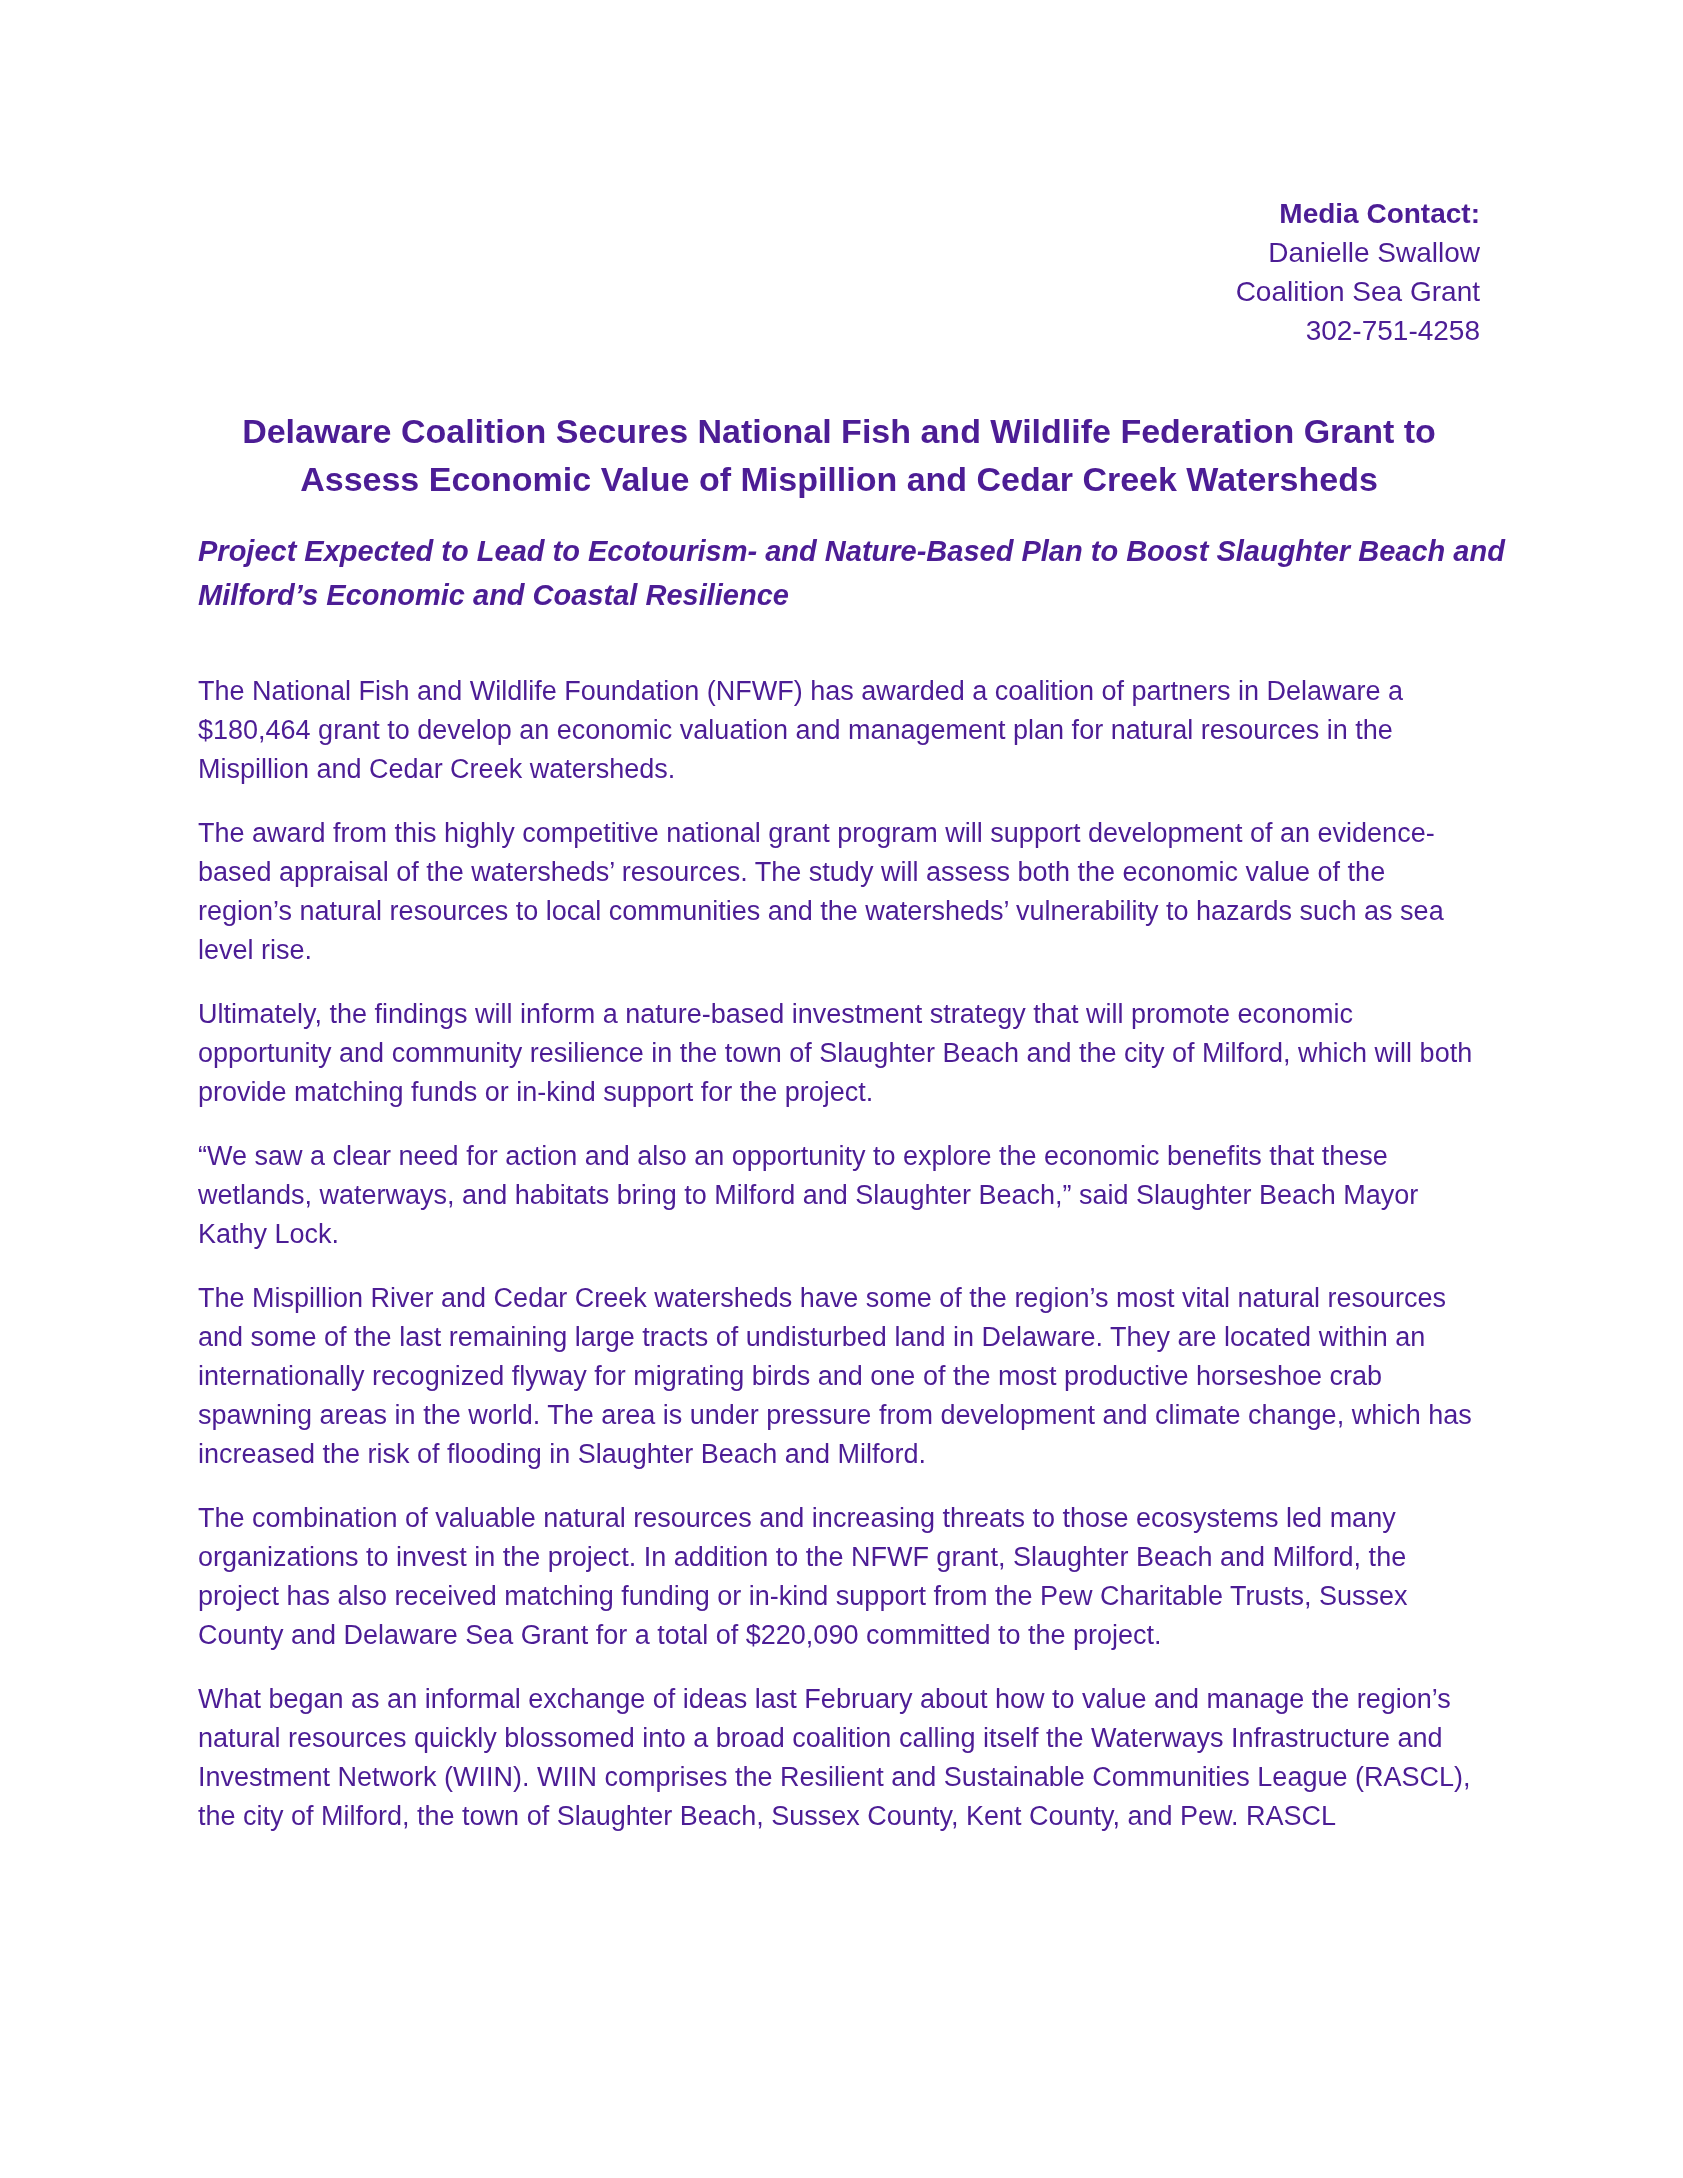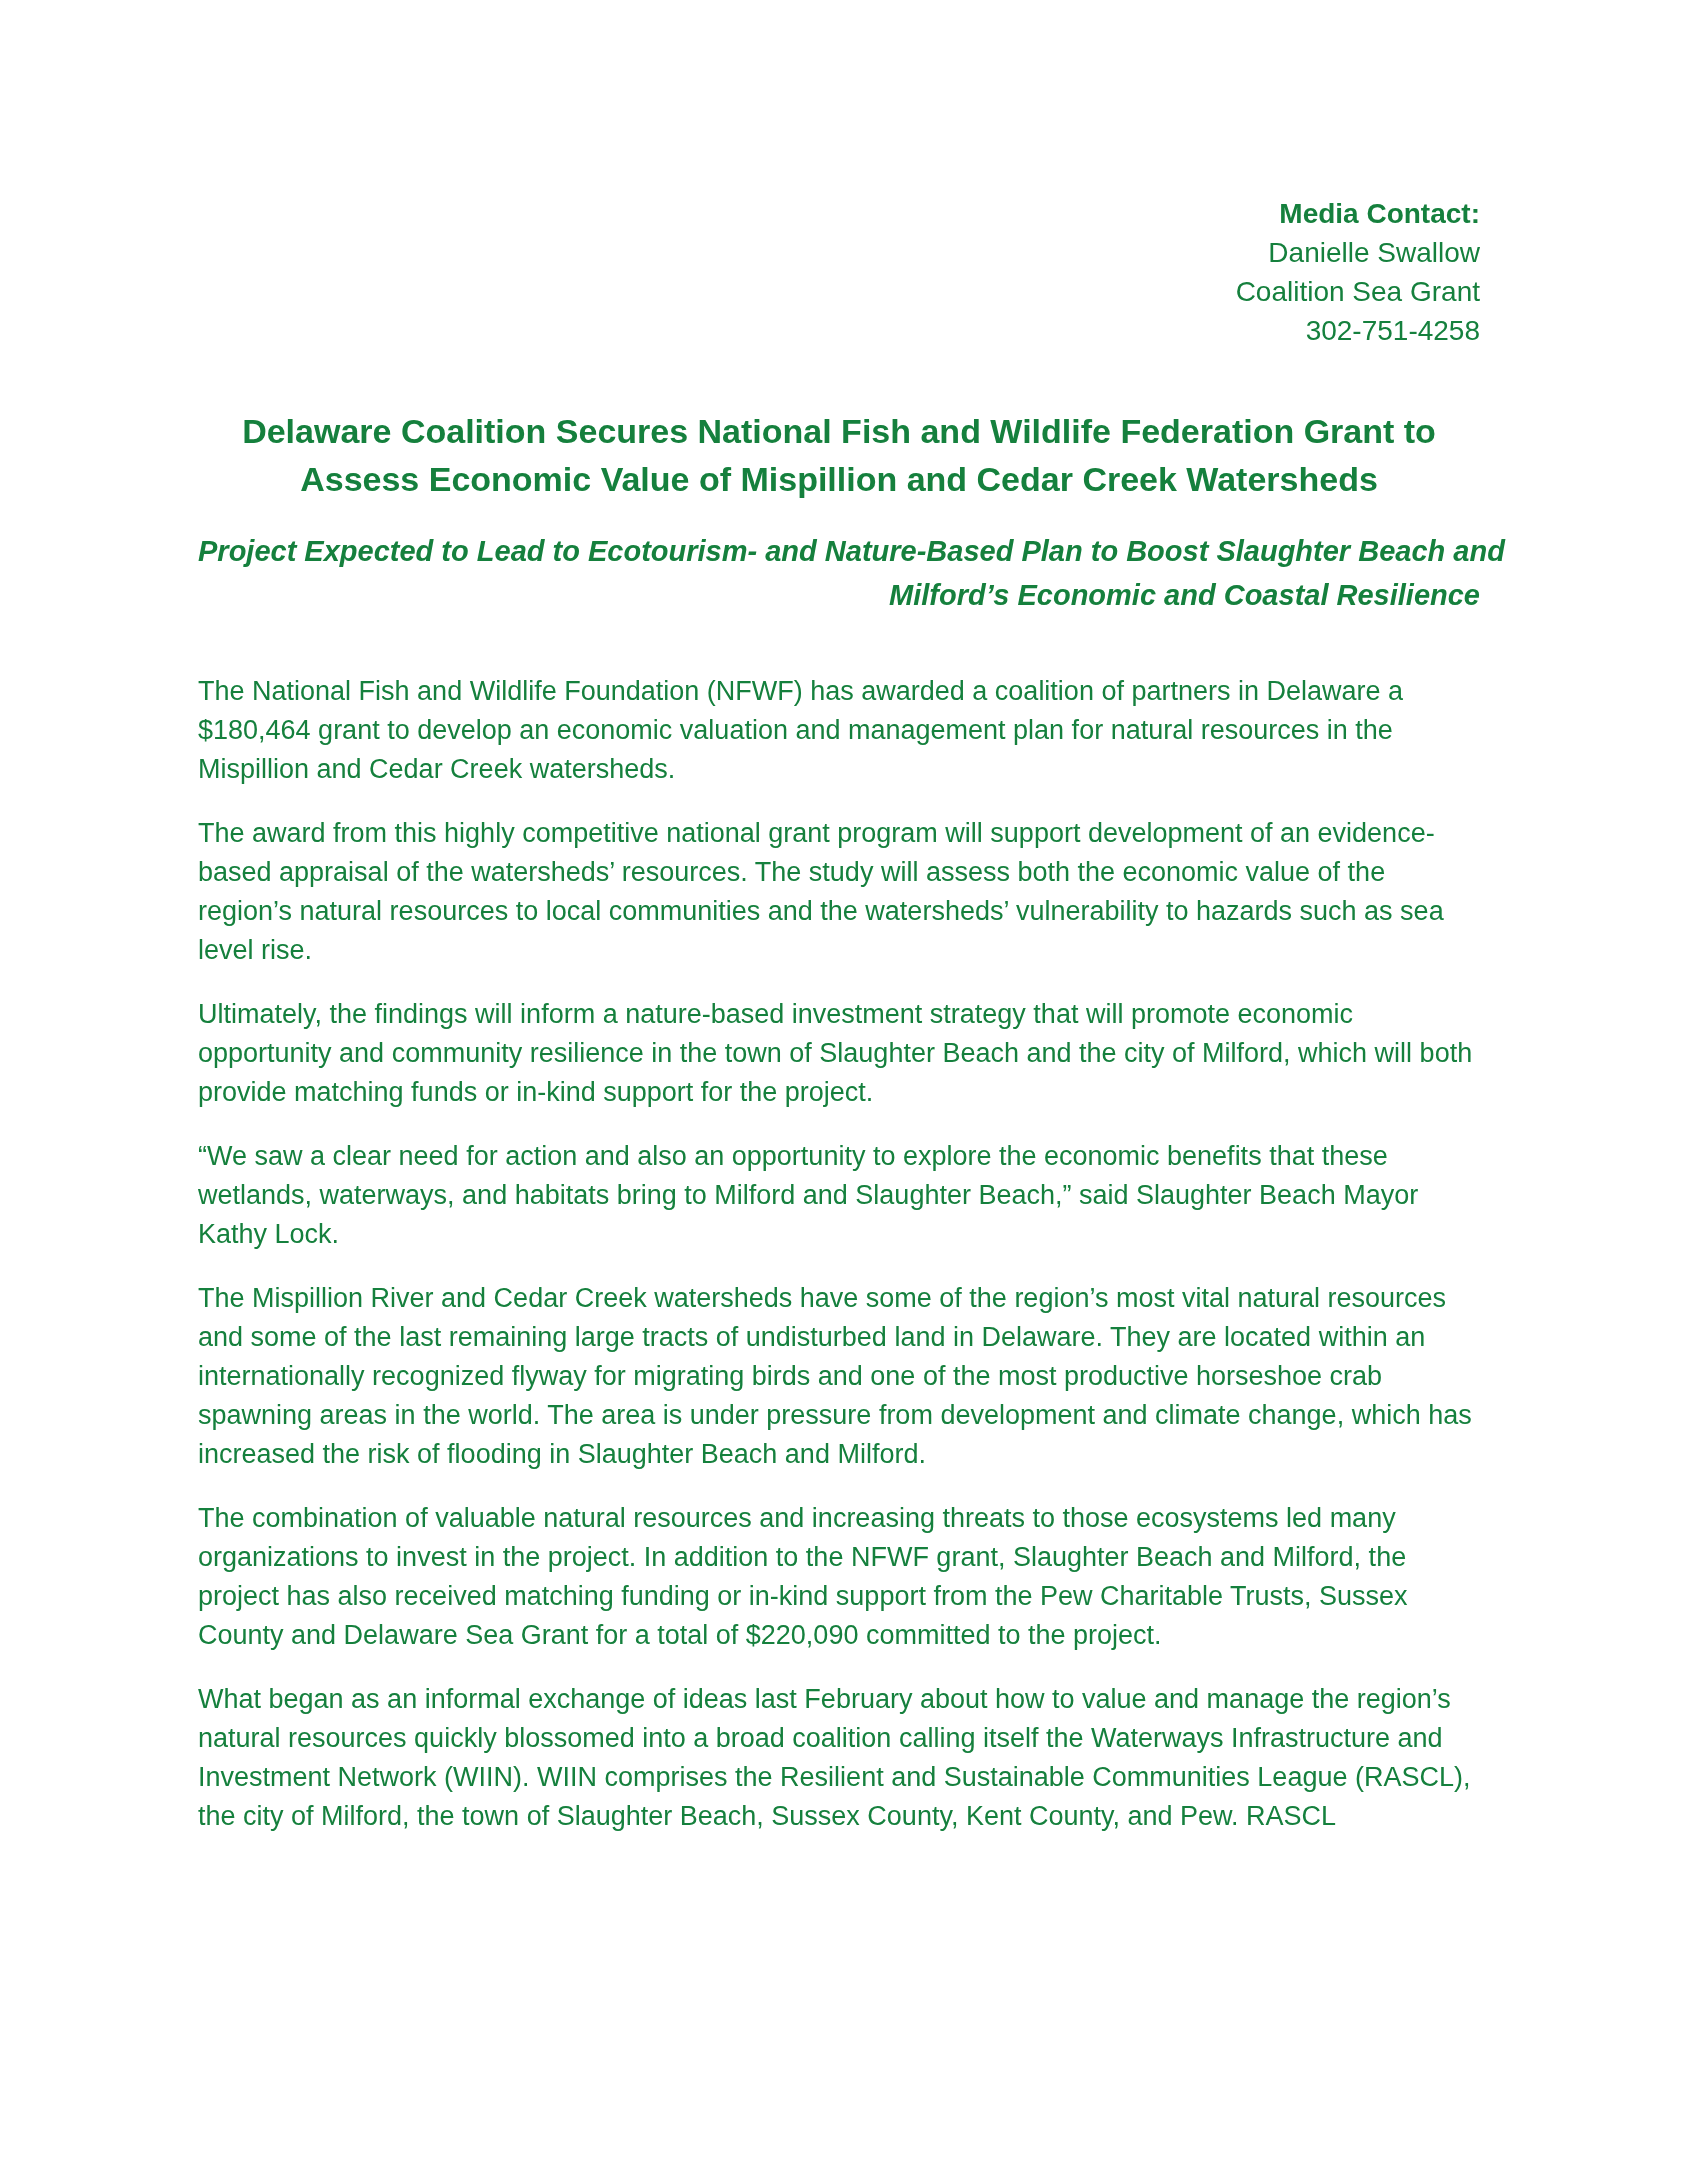--- a/index.html
+++ b/index.html
@@ -3,42 +3,42 @@
 <meta charset="utf-8">
 <style>
   * { margin: 0; padding: 0; box-sizing: border-box; }
   html, body { background: #e8e8e8; }
   .page {
     position: relative;
     width: 1683px;
     height: 2178px;
     margin: 0 auto;
     background: #ffffff;
-    color: #15803d;
+    color: #4c1d95;
     font-family: "Liberation Sans", "DejaVu Sans", sans-serif;
     padding: 194px 203px 0 198px;
     overflow: hidden;
   }
   .contact {
     text-align: right;
     font-size: 28px;
     line-height: 39px;
   }
   .contact .label { font-weight: bold; }
   .headline {
     margin-top: 57px;
     text-align: center;
     font-weight: bold;
     font-size: 34px;
     line-height: 48px;
   }
   .headline .hl-line { white-space: nowrap; }
   .subhead {
     margin-top: 26px;
-    text-align: right;
+    text-align: left;
     font-style: italic;
     font-size: 29px;
     line-height: 44px;
   }
   .subhead .sh-line { white-space: nowrap; }
   .body-text {
     margin-top: 55px;
     font-size: 27px;
     line-height: 39px;
   }

